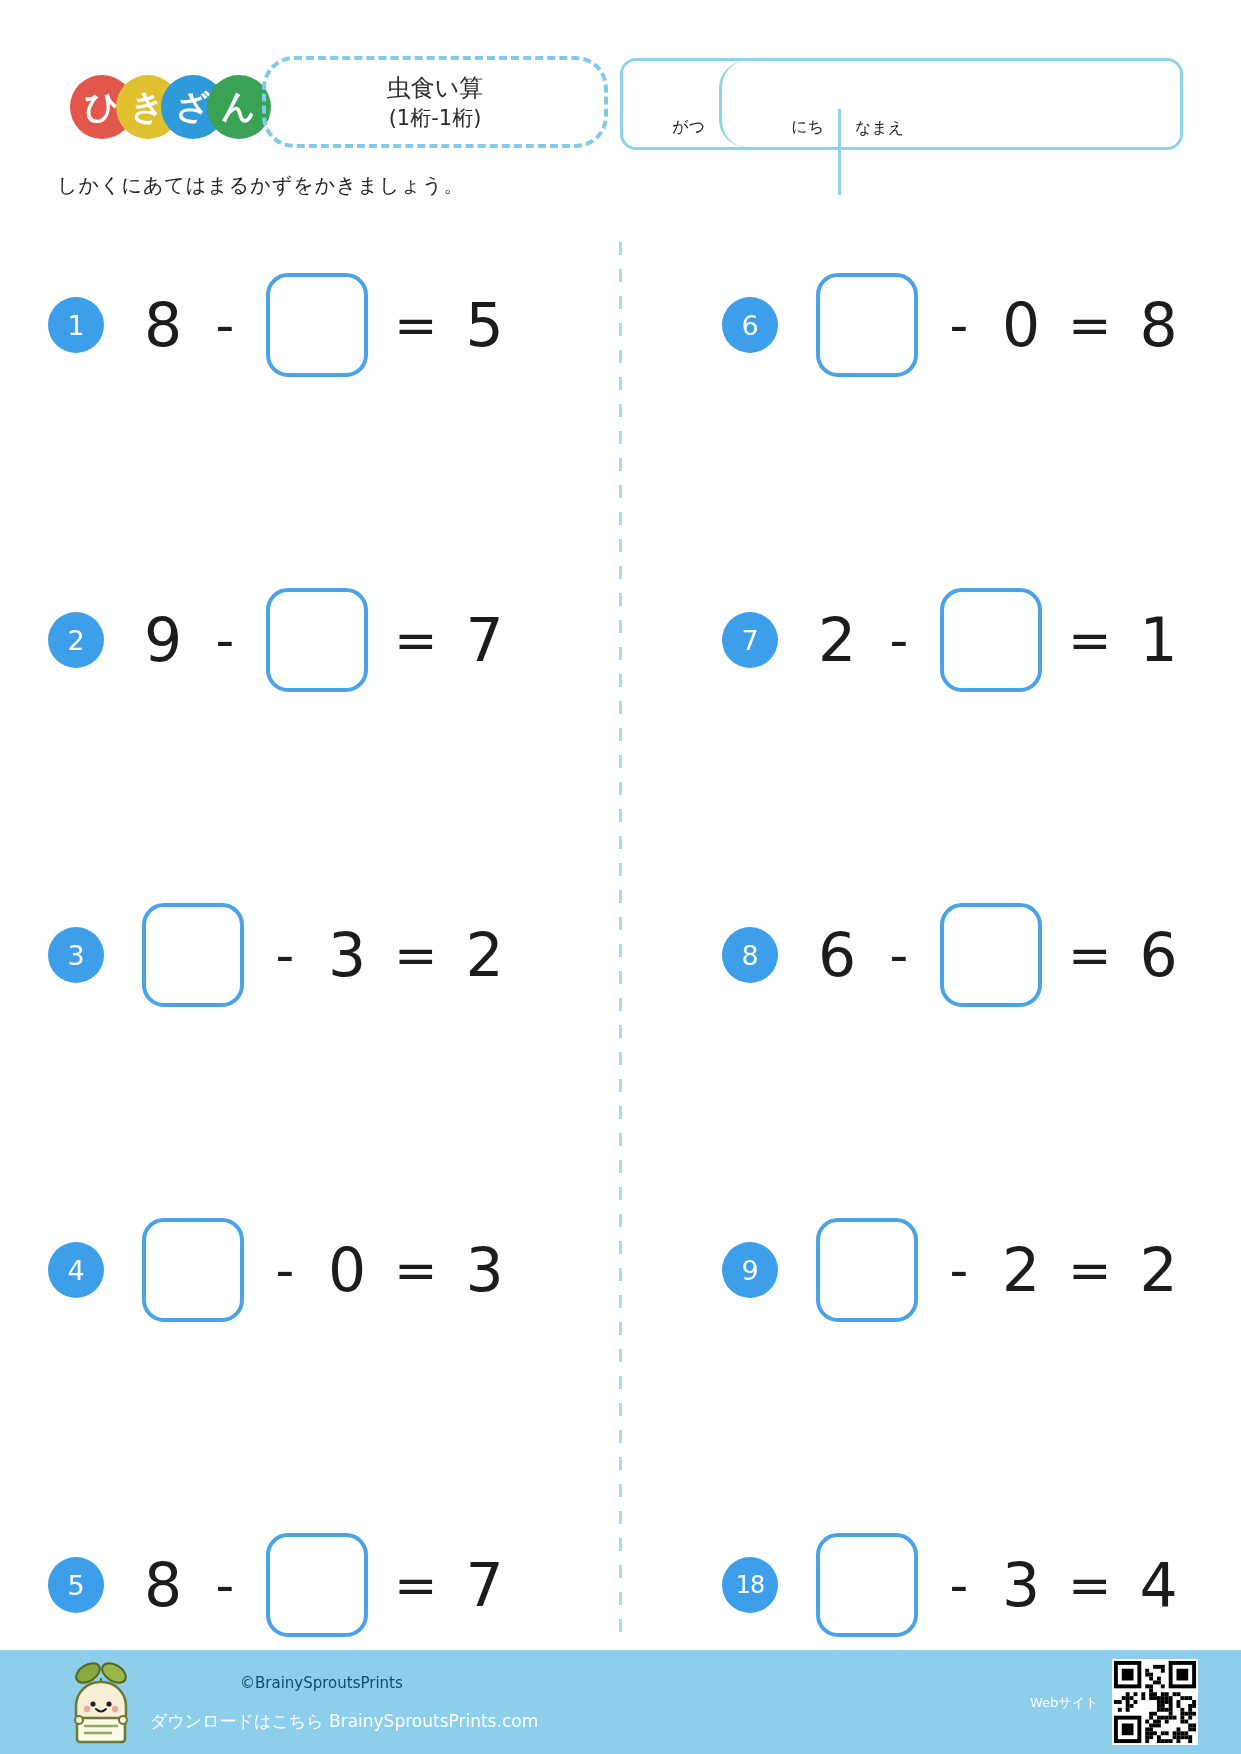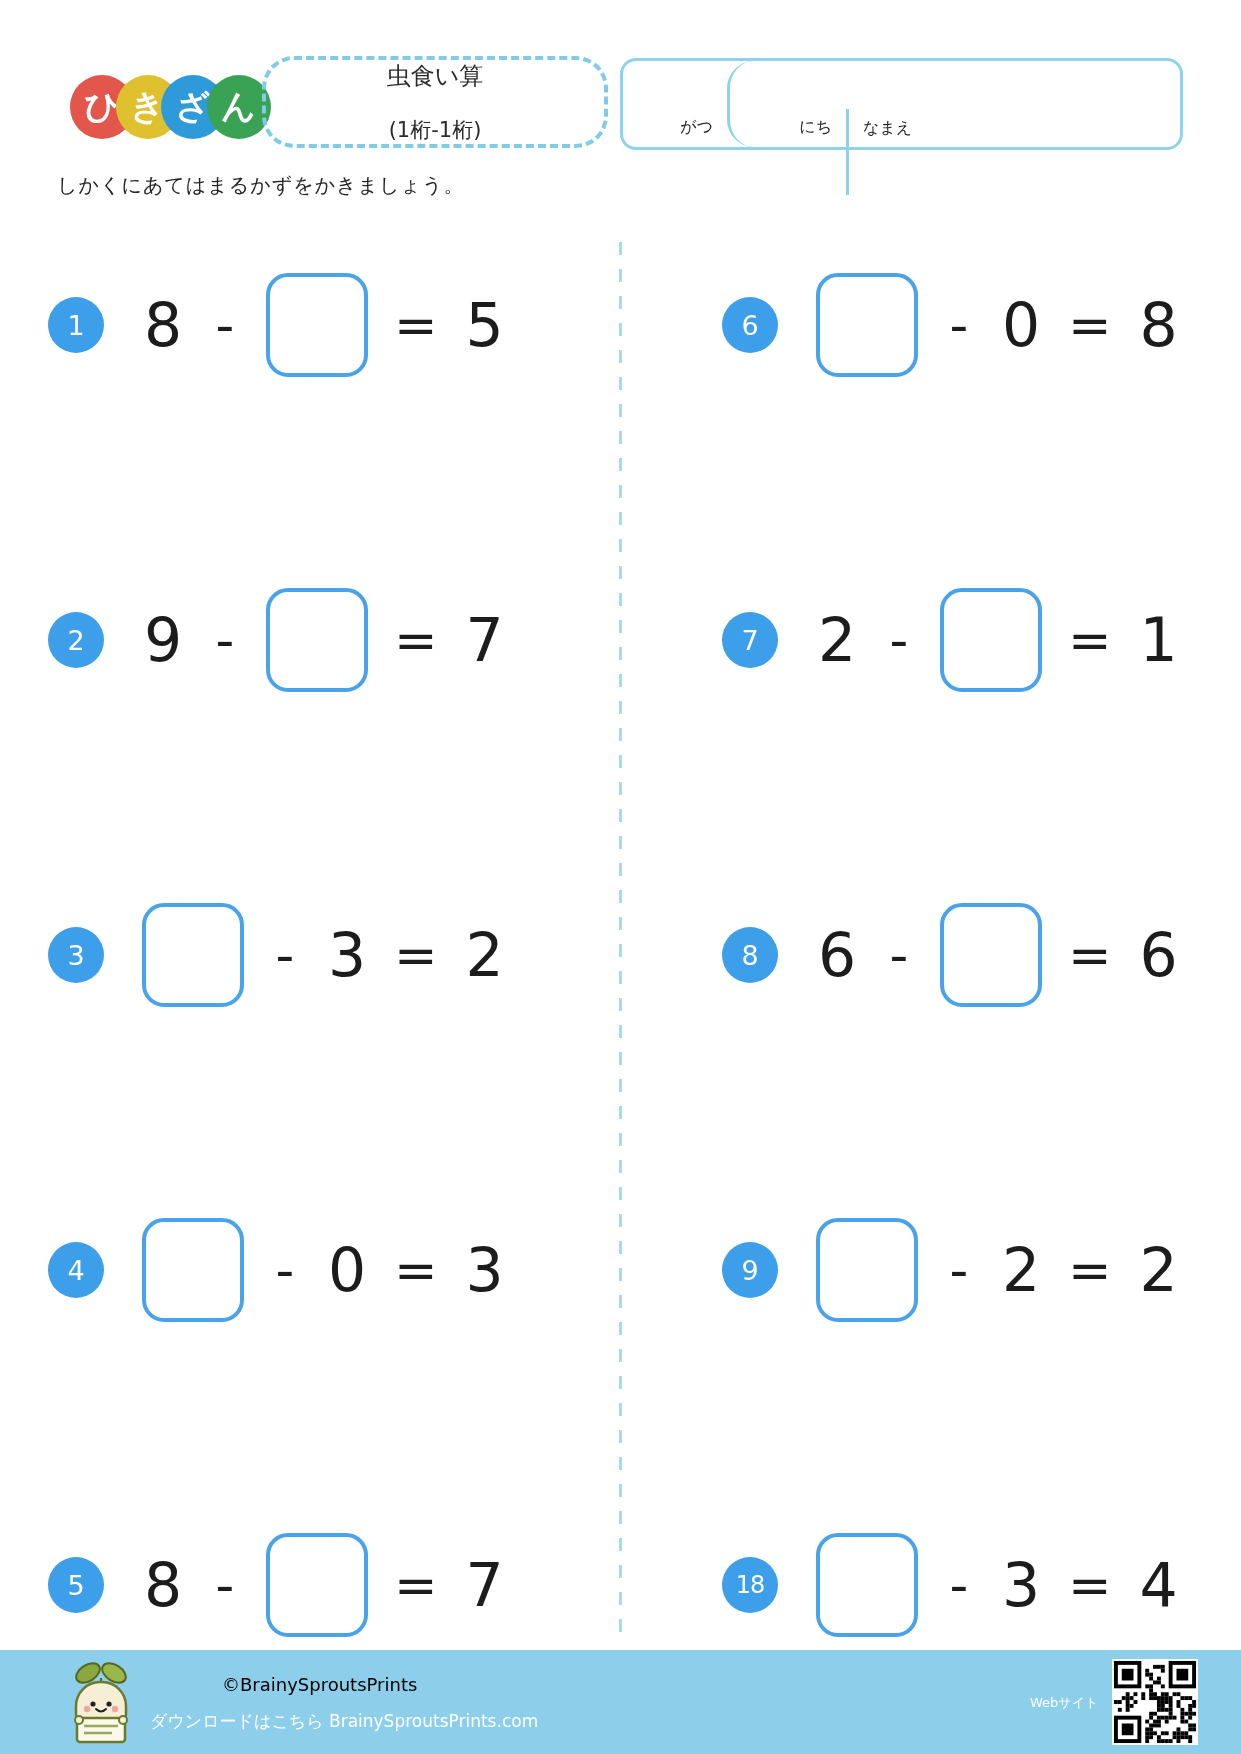--- a/index.html
+++ b/index.html
@@ -14,29 +14,29 @@
   html,body{width:1241px;height:1754px;background:#fff;overflow:hidden;}
   body{font-family:"DejaVu Sans",sans-serif;position:relative;}
 
   
   .logo{position:absolute;left:70px;top:75px;width:210px;height:64px;}
   .logo .ball{position:absolute;top:0;width:64px;height:64px;border-radius:50%;
     display:flex;align-items:center;justify-content:center;
     color:#fff;font-size:34px;font-weight:bold;}
   .title-box{position:absolute;left:262px;top:56px;width:346px;height:92px;
     border:4px dashed #7fcbe9;border-radius:32px;
-    display:flex;flex-direction:column;align-items:center;justify-content:space-between;
+    display:flex;flex-direction:column;align-items:center;justify-content:center;
     color:#2b2b2b;}
   .title-box .l1{font-size:24px;line-height:1.4;}
   .title-box .l2{font-size:21px;line-height:1.3;}
   .name-box{position:absolute;left:620px;top:58px;width:563px;height:92px;
     border:3px solid var(--lightblue);border-radius:16px;display:flex;background:#fff;}
   .name-box .cell{position:relative;height:100%;}
   .name-box .cell+.cell{border-left:3px solid var(--lightblue);}
-  .cell.month{width:104px;}
+  .cell.month{width:96px;}
   .cell.day{width:119px;border-radius:27px;}
   .cell.name{flex:1;margin-top:48px;}
   .cell .corner-label{position:absolute;right:14px;bottom:9px;font-size:16px;color:#222;}
   .cell .top-label{position:absolute;left:14px;top:9px;font-size:16px;color:#222;}
 
   .instruction{position:absolute;left:57px;top:172px;font-size:20px;color:#222;letter-spacing:1px;}
 
   
   .divider{position:absolute;left:619px;top:242px;width:3px;height:1400px;
     background:repeating-linear-gradient(to bottom,var(--divider) 0 13px,transparent 13px 27px);}
@@ -47,21 +47,21 @@
   .badge.wide{font-size:24px;letter-spacing:-1px;}
   .eq{display:flex;align-items:center;gap:26px;}
   .digit{font-size:60px;min-width:42px;text-align:center;color:var(--ink);}
   .op{font-size:52px;color:var(--ink);text-align:center;min-width:30px;}
   .answer-box{width:102px;height:104px;border:4px solid var(--box-border);
     border-radius:22px;background:#fff;flex:0 0 auto;}
 
   
   footer{position:absolute;left:0;top:1650px;width:1241px;height:104px;background:var(--footer);}
   .mascot{position:absolute;left:66px;top:10px;width:70px;height:86px;}
-  .f-line1{position:absolute;left:222px;top:24px;font-size:18px;color:#000000;}
+  .f-line1{position:absolute;left:240px;top:24px;font-size:15px;color:#0c4a6e;}
   .f-line2{position:absolute;left:150px;top:60px;font-size:17px;color:#fff;}
   .f-web{position:absolute;left:1030px;top:44px;font-size:13px;color:#fff;}
   .qr{position:absolute;left:1112px;top:9px;width:86px;height:86px;}
 </style>
 </head>
 <body>
 
 <div class="logo">
     <span class="ball" style="left: 0px; background: rgb(227, 86, 75);">ひ</span>
     <span class="ball" style="left: 45.5px; background: rgb(223, 192, 47);">き</span>

